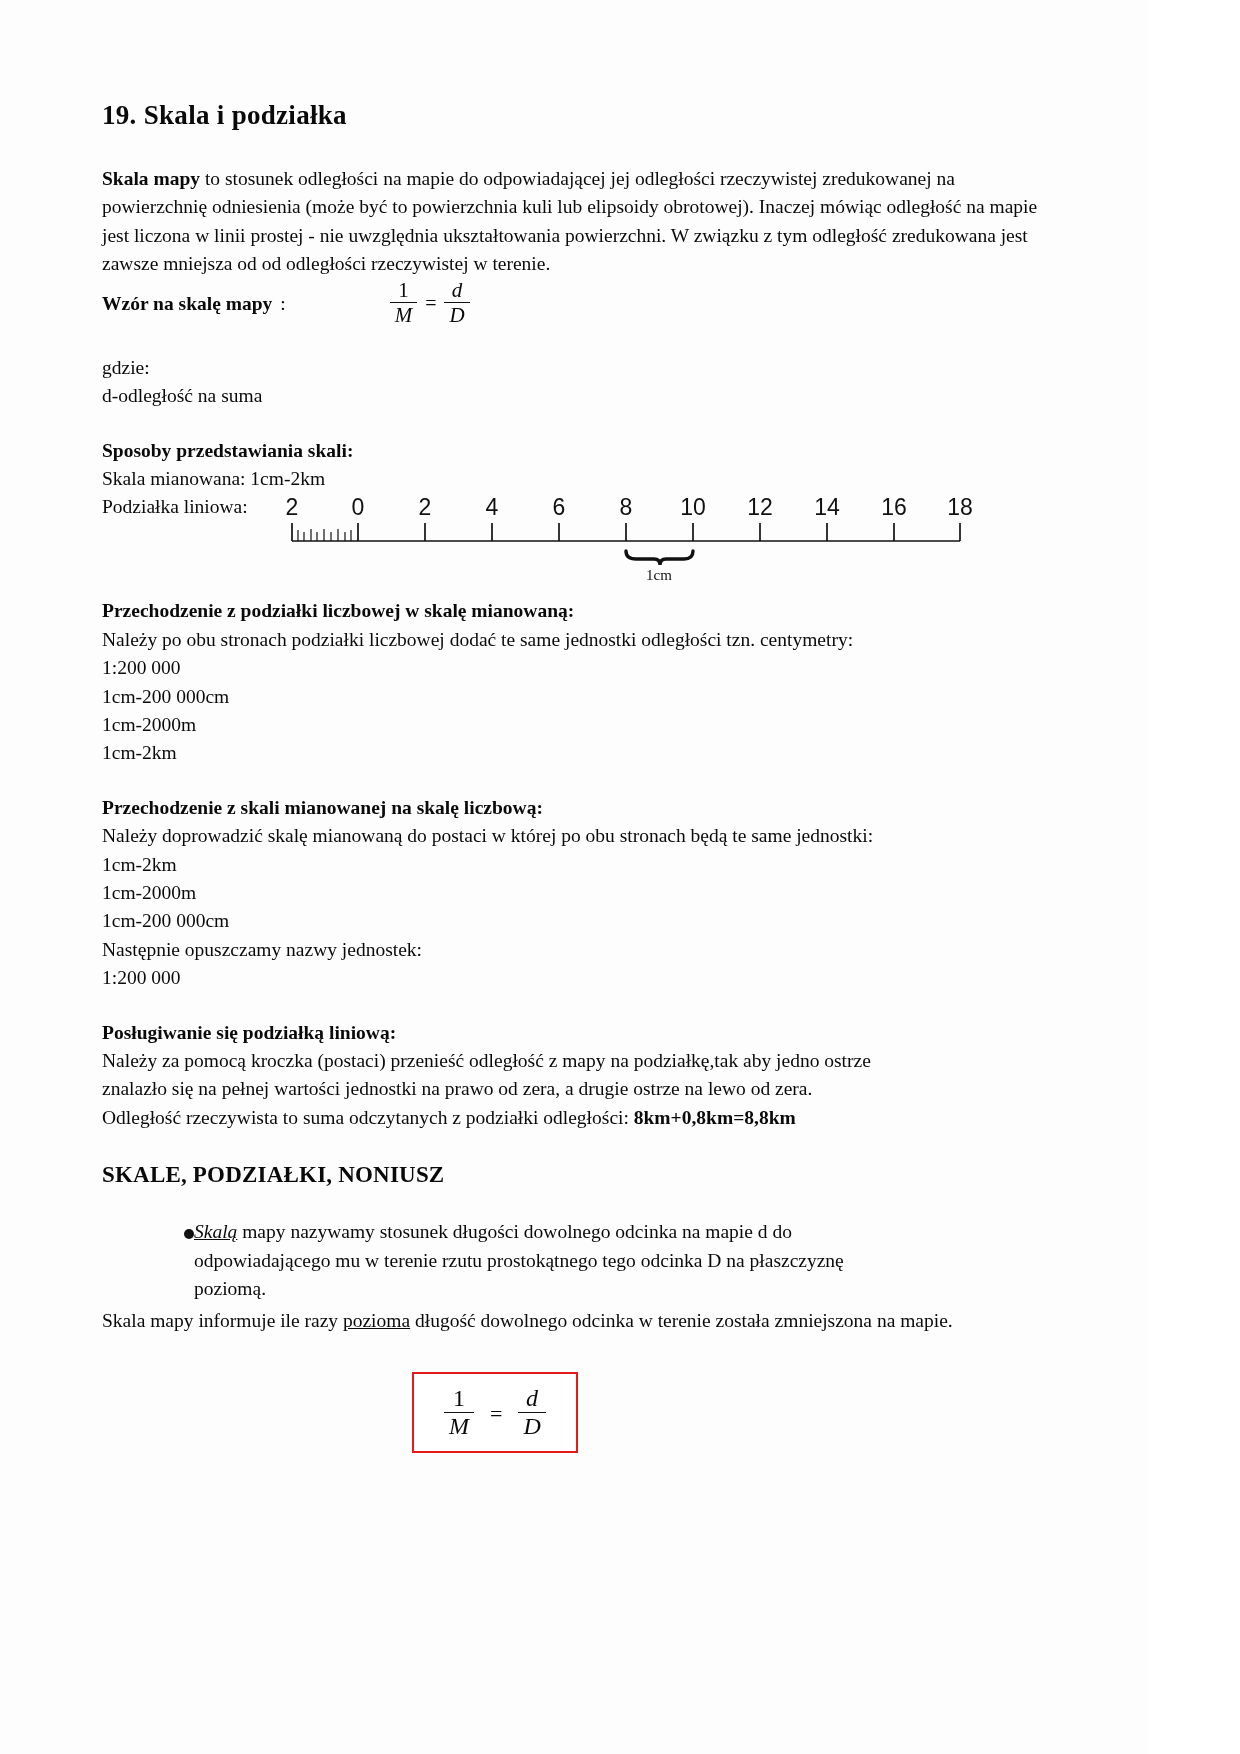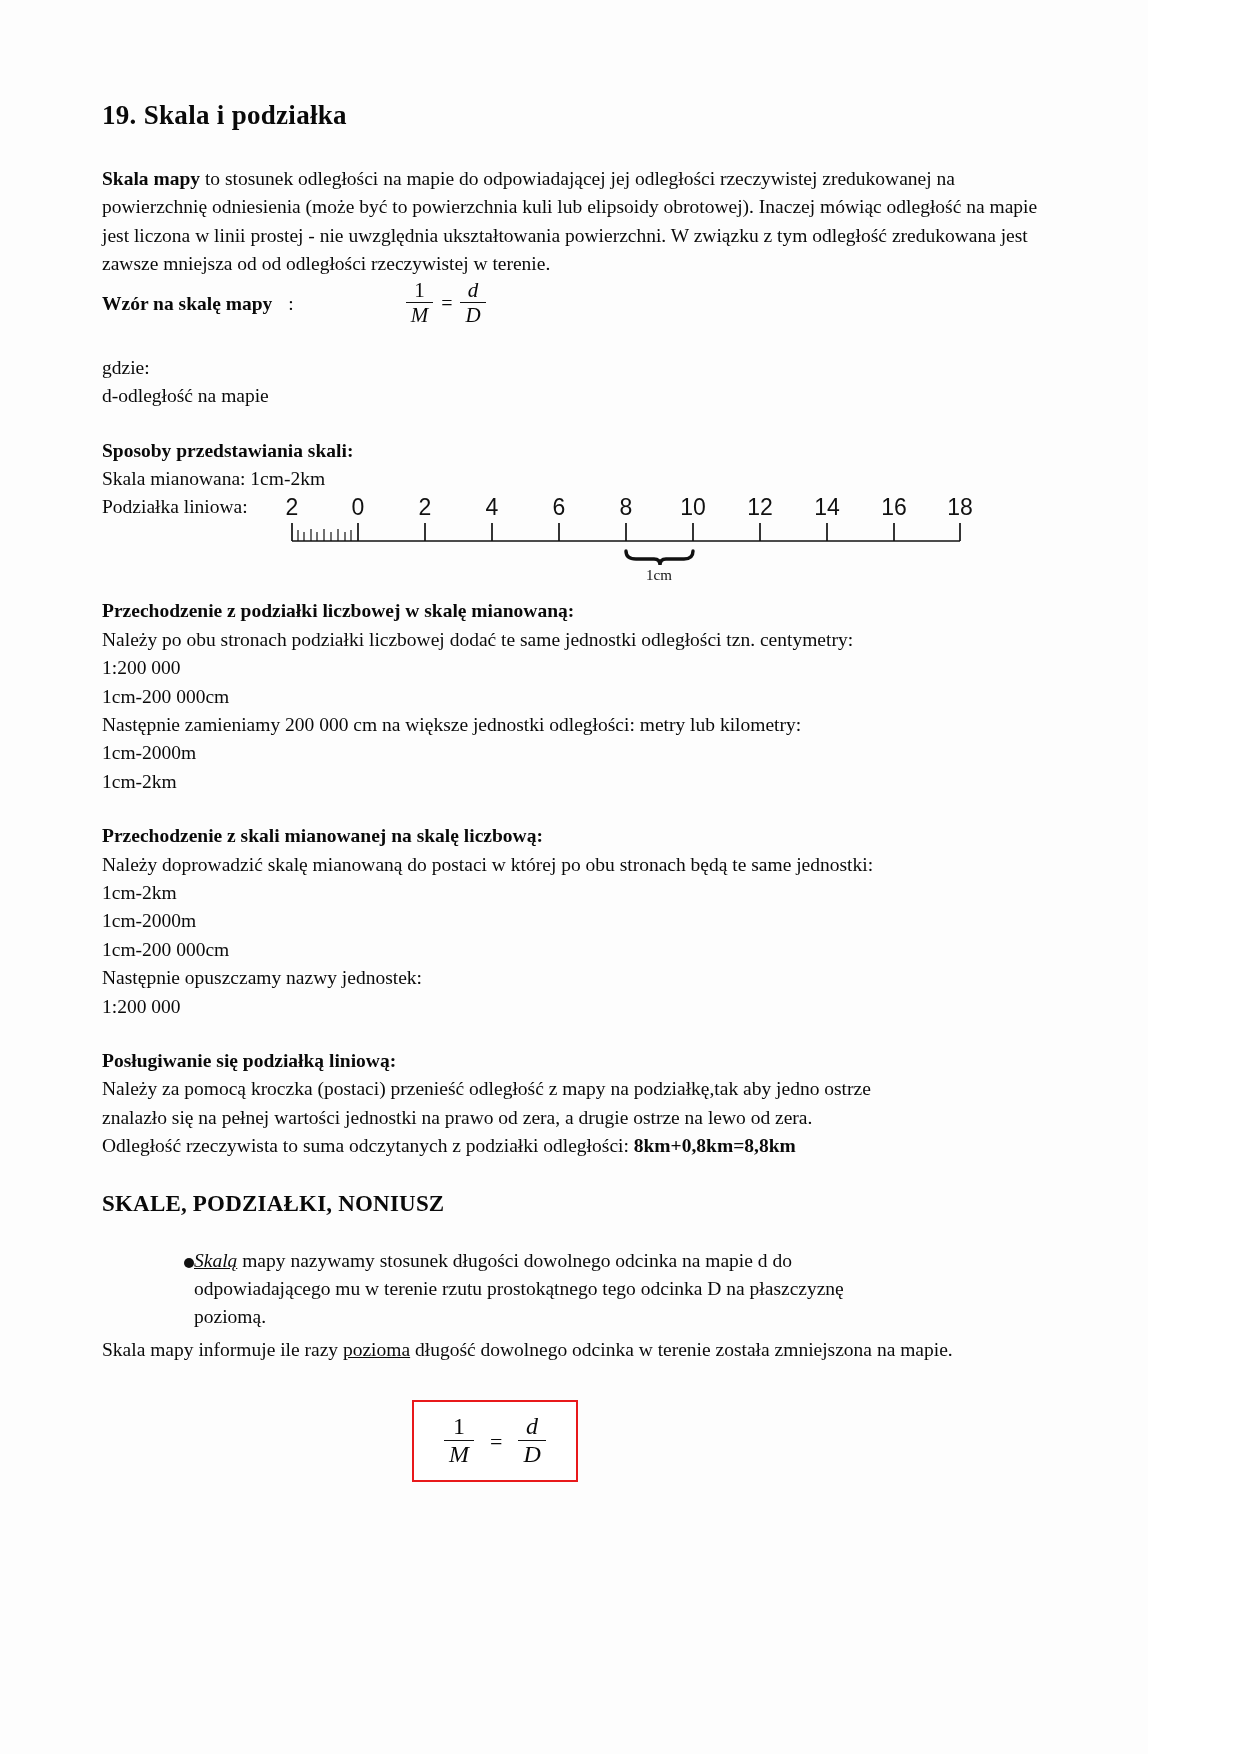--- a/index.html
+++ b/index.html
@@ -51,21 +51,21 @@
     white-space: pre;
   }
   .heading {
     font-size: 19.5px;
     line-height: 28.4px;
     font-weight: bold;
   }
   .formula-row {
     display: flex;
     align-items: center;
-    gap: 8px;
+    gap: 0px;
     font-size: 19.5px;
     line-height: 28.4px;
   }
   .formula-label { font-weight: bold; margin-right: 8px; }
   .frac {
     display: inline-flex;
     flex-direction: column;
     align-items: center;
     vertical-align: middle;
     font-style: italic;
@@ -184,21 +184,21 @@
         <span class="frac">
           <span class="num it">d</span>
           <span class="den">D</span>
         </span>
       </span>
     </div>
 
     <div class="gap-md"></div>
 
     <div class="line">gdzie:</div>
-    <div class="line">d-odległość na mapie</div>
+    <div class="line">d-odległość na suma</div>
 
     <div class="gap-md"></div>
 
     <div class="heading">Sposoby przedstawiania skali:</div>
     <div class="line">Skala mianowana: 1cm-2km</div>
 
     <div class="ruler-row">
       <span class="ruler-label">Podziałka liniowa:</span>
       <div class="ruler-wrap">
         <svg class="ruler-svg" width="700" height="90" viewBox="0 0 700 90">
@@ -251,21 +251,20 @@
         </svg>
       </div>
     </div>
 
     <div class="gap-sm"></div>
 
     <div class="heading">Przechodzenie z podziałki liczbowej w skalę mianowaną:</div>
     <div class="line">Należy po obu stronach podziałki liczbowej dodać te same jednostki odległości tzn. centymetry:</div>
     <div class="line">1:200 000</div>
     <div class="line">1cm-200 000cm</div>
-    <div class="line">Następnie zamieniamy 200 000 cm na większe jednostki odległości: metry lub kilometry:</div>
     <div class="line">1cm-2000m</div>
     <div class="line">1cm-2km</div>
 
     <div class="gap-md"></div>
 
     <div class="heading">Przechodzenie z skali mianowanej na skalę liczbową:</div>
     <div class="line">Należy doprowadzić skalę mianowaną do postaci w której po obu stronach będą te same jednostki:</div>
     <div class="line">1cm-2km</div>
     <div class="line">1cm-2000m</div>
     <div class="line">1cm-200 000cm</div>

